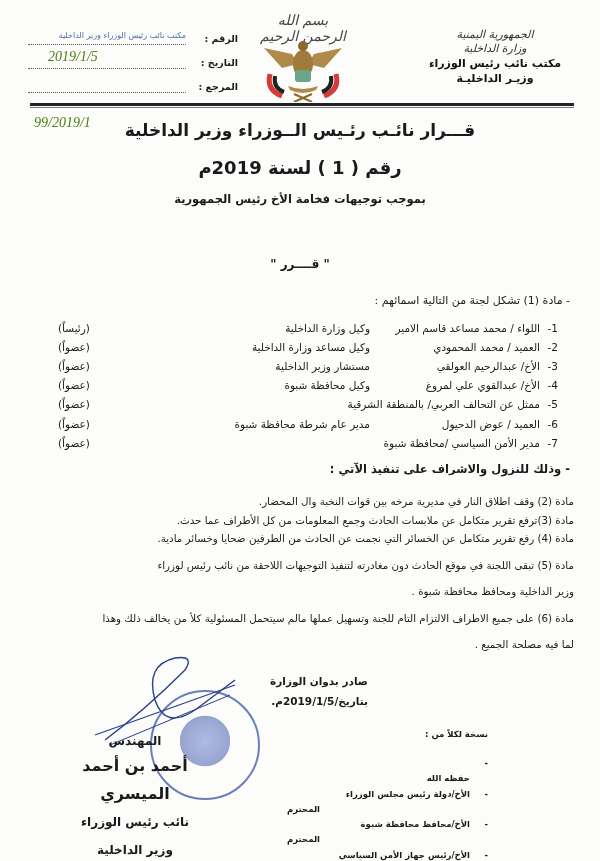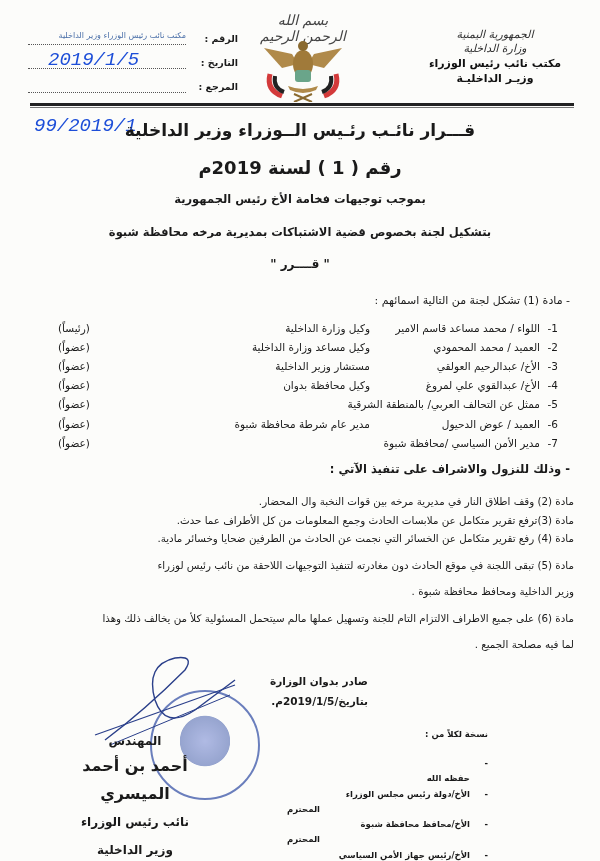--- a/index.html
+++ b/index.html
@@ -11,21 +11,21 @@
     
     .hdr-right { right: 30px; top: 28px; width: 150px; text-align: center; direction: rtl; }
     .hdr-right .calli { font-family: "DejaVu Serif", serif; font-size: 11px; color: #333; line-height: 14px; font-style: italic; }
     .hdr-right .office { font-size: 11px; font-weight: bold; line-height: 15px; color: #111; }
     .basmala { left: 258px; top: 12px; width: 90px; text-align: center; font-family: "DejaVu Serif", serif; font-size: 14px; color: #444; letter-spacing: -0.5px; font-style: italic; }
     .emblem { left: 262px; top: 34px; width: 82px; height: 68px; }
     .hdr-left { left: 28px; top: 26px; width: 210px; direction: rtl; }
     .hdr-row { display: flex; align-items: center; height: 24px; font-size: 9.5px; font-weight: bold; }
     .hdr-row .lbl { width: 52px; text-align: right; }
     .hdr-row .val { flex: 1; border-bottom: 1px dotted #555; height: 14px; position: relative; font-size: 8px; color: #4a6fa8; font-weight: normal; }
-    .hw { position: absolute; font-family: Liberation Mono, monospace; font-style: italic; color: #1d4ed8; font-size: 19px; direction: ltr; }
+    .hw { position: absolute; font-family: Liberation Serif, serif; font-style: italic; color: #4d7c0f; font-size: 14px; direction: ltr; }
     .rule { left: 30px; top: 103px; width: 544px; height: 3px; background: #222; }
     .rule2 { left: 30px; top: 107px; width: 544px; height: 1px; background: #777; }
 
     
     .center-block { left: 60px; width: 480px; text-align: center; direction: rtl; font-weight: bold; }
     .t1 { top: 120px; font-size: 17px; letter-spacing: 1px; }
     .t2 { top: 157px; font-size: 18px; }
     .t3 { top: 192px; font-size: 11.5px; }
     .t4 { top: 225px; font-size: 11.5px; }
     .t5 { top: 257px; font-size: 12px; letter-spacing: 2px; }
@@ -110,21 +110,20 @@
         <span class="hw" style="left:6px; top:-6px;margin-top:42px;">99/2019/1</span>
       </span>
     </div>
   </div>
   <div class="abs rule"></div>
   <div class="abs rule2"></div>
 
   <div class="abs center-block t1">قـــرار نائـب رئـيس الــوزراء وزير الداخلية</div>
   <div class="abs center-block t2">رقم ( 1 ) لسنة 2019م</div>
   <div class="abs center-block t3">بموجب توجيهات فخامة الأخ رئيس الجمهورية</div>
-  <div class="abs center-block t4">بتشكيل لجنة بخصوص قضية الاشتباكات بمديرية مرخه محافظة شبوة</div>
   <div class="abs center-block t5">" قــــرر "</div>
 
   <div class="abs art1">- مادة (1) تشكل لجنة  من التالية اسمائهم :</div>
   <div class="abs members">
     <div class="mrow">
       <span class="num">1-</span>
       <span class="name">اللواء / محمد مساعد قاسم الامير</span>
       <span class="title">وكيل وزارة الداخلية</span>
       <span class="role">(رئيساً)</span>
     </div>
@@ -136,21 +135,21 @@
     </div>
     <div class="mrow">
       <span class="num">3-</span>
       <span class="name">الأخ/ عبدالرحيم العولقي</span>
       <span class="title">مستشار وزير الداخلية</span>
       <span class="role">(عضواً)</span>
     </div>
     <div class="mrow">
       <span class="num">4-</span>
       <span class="name">الأخ/ عبدالقوي علي لمروغ</span>
-      <span class="title">وكيل محافظة بدوان</span>
+      <span class="title">وكيل محافظة شبوة</span>
       <span class="role">(عضواً)</span>
     </div>
     <div class="mrow">
       <span class="num">5-</span>
       <span class="name" style="width:360px;">ممثل عن التحالف العربي/ بالمنطقة الشرقية</span>
       <span class="role">(عضواً)</span>
     </div>
     <div class="mrow">
       <span class="num">6-</span>
       <span class="name">العميد / عوض الدحيول</span>

